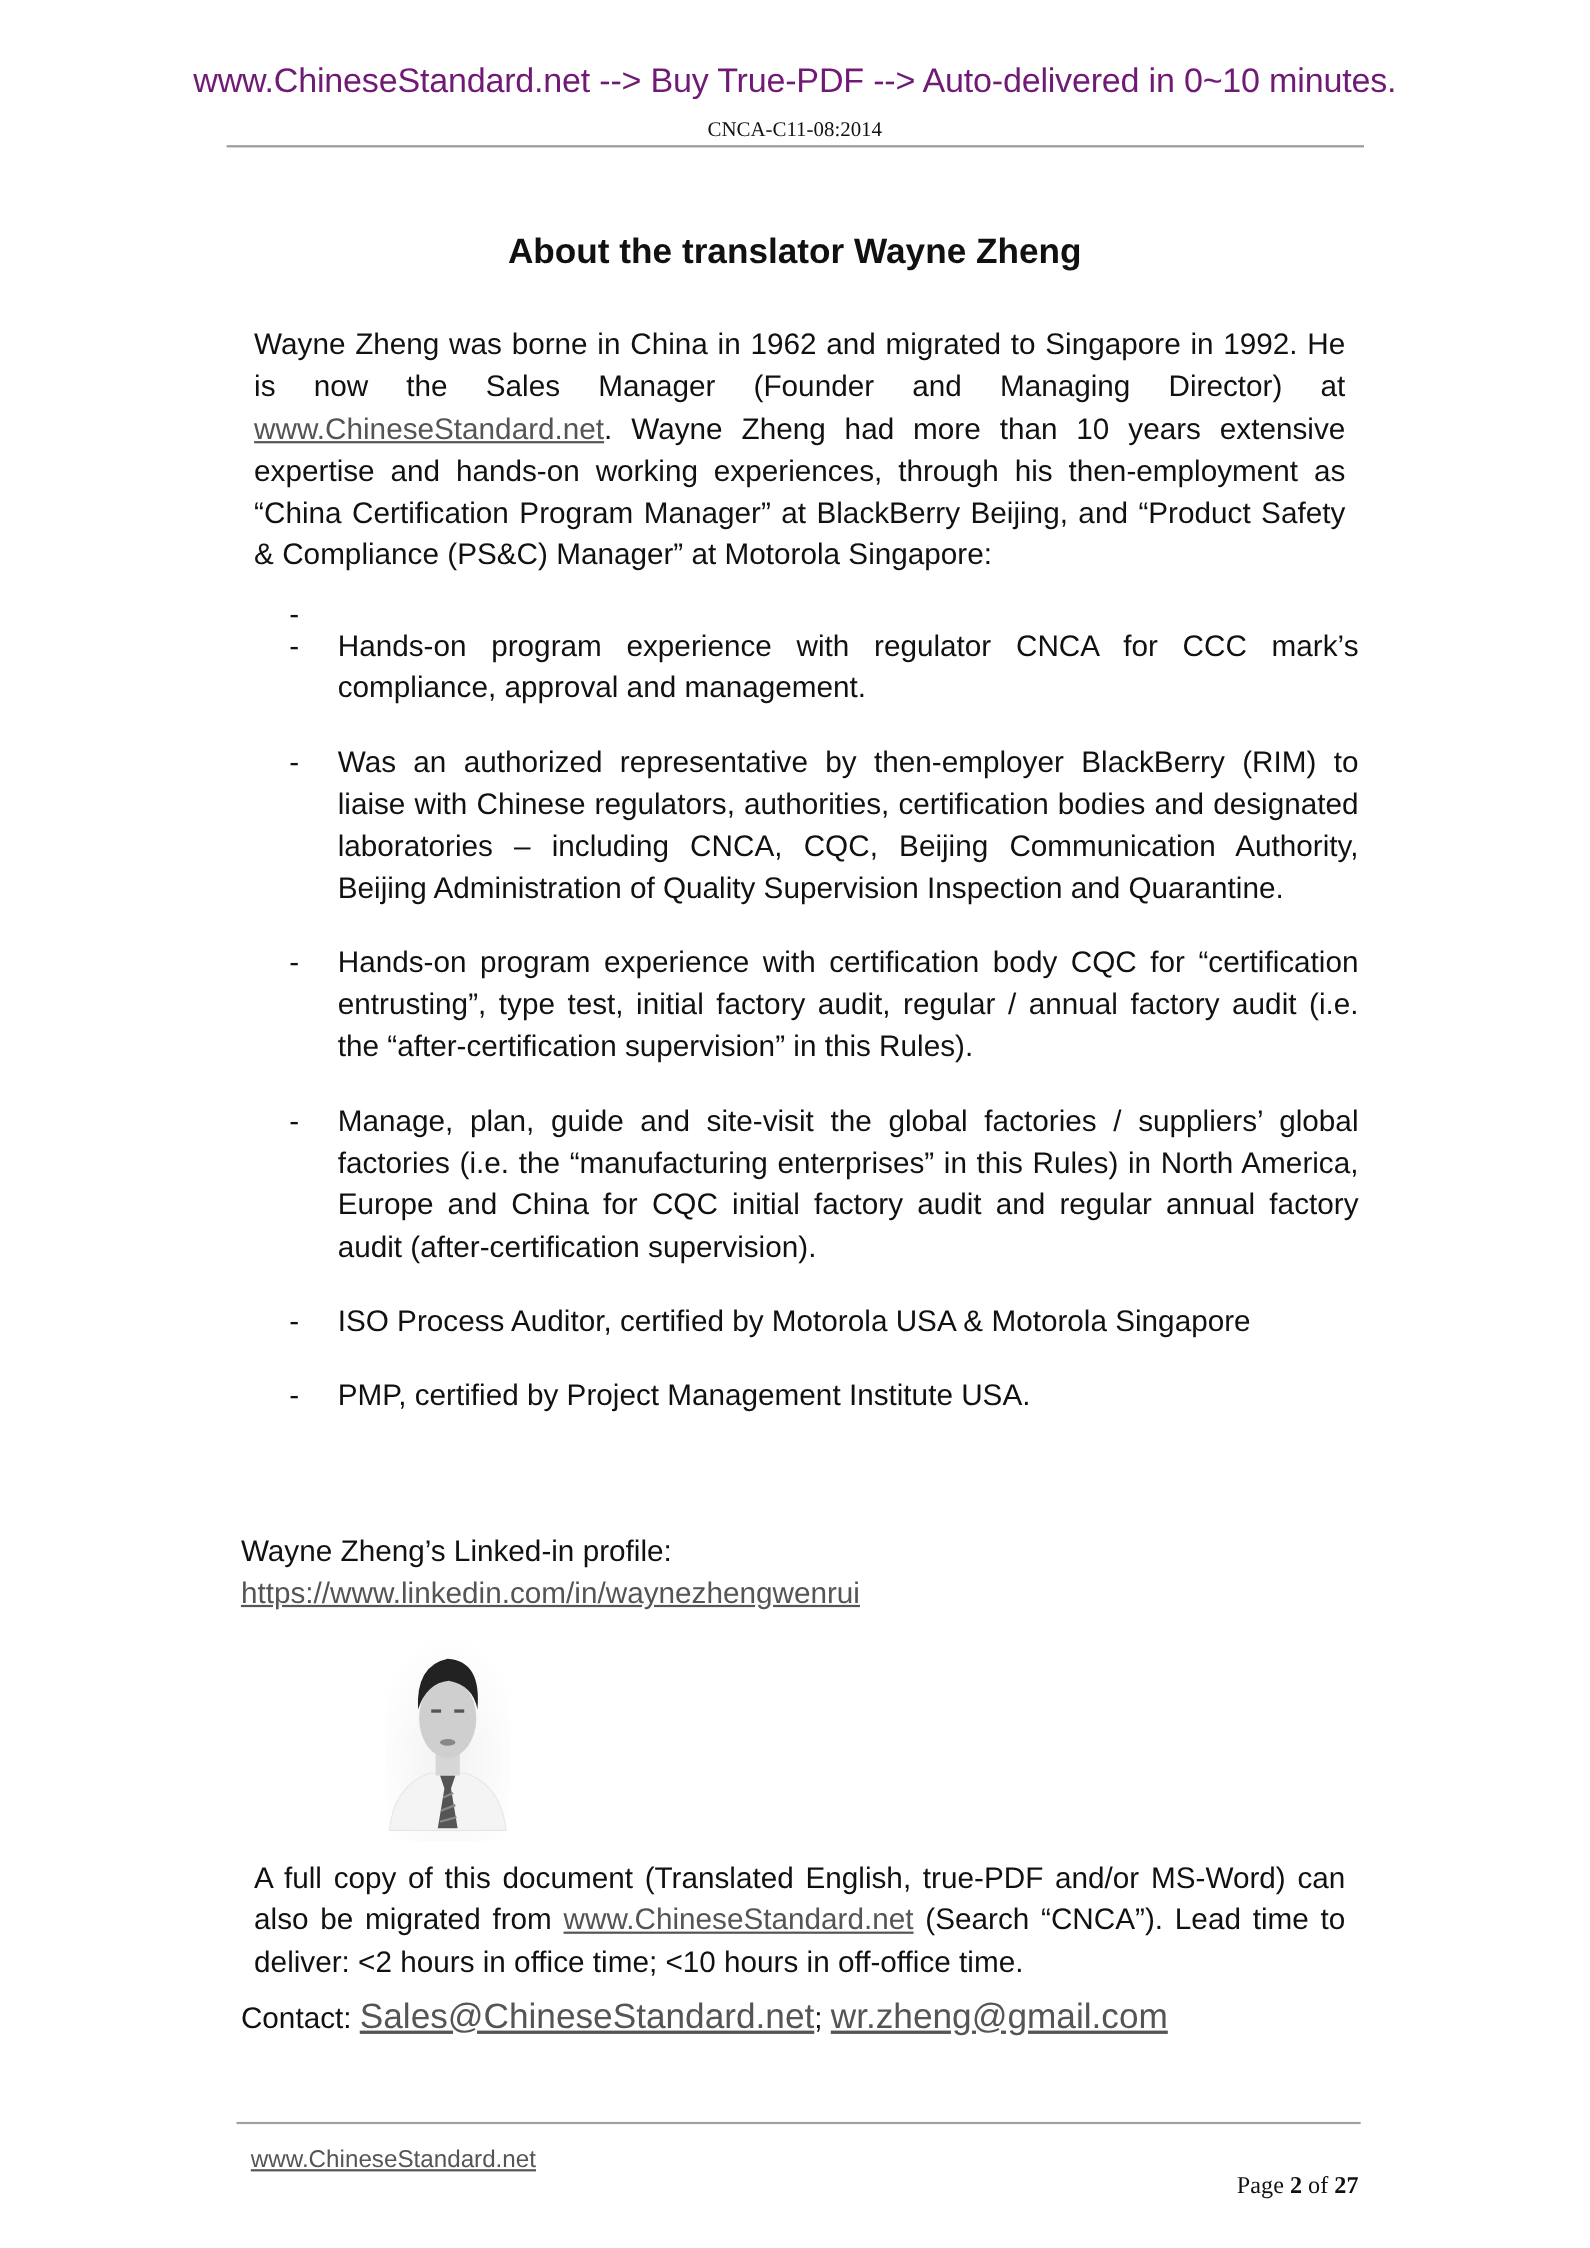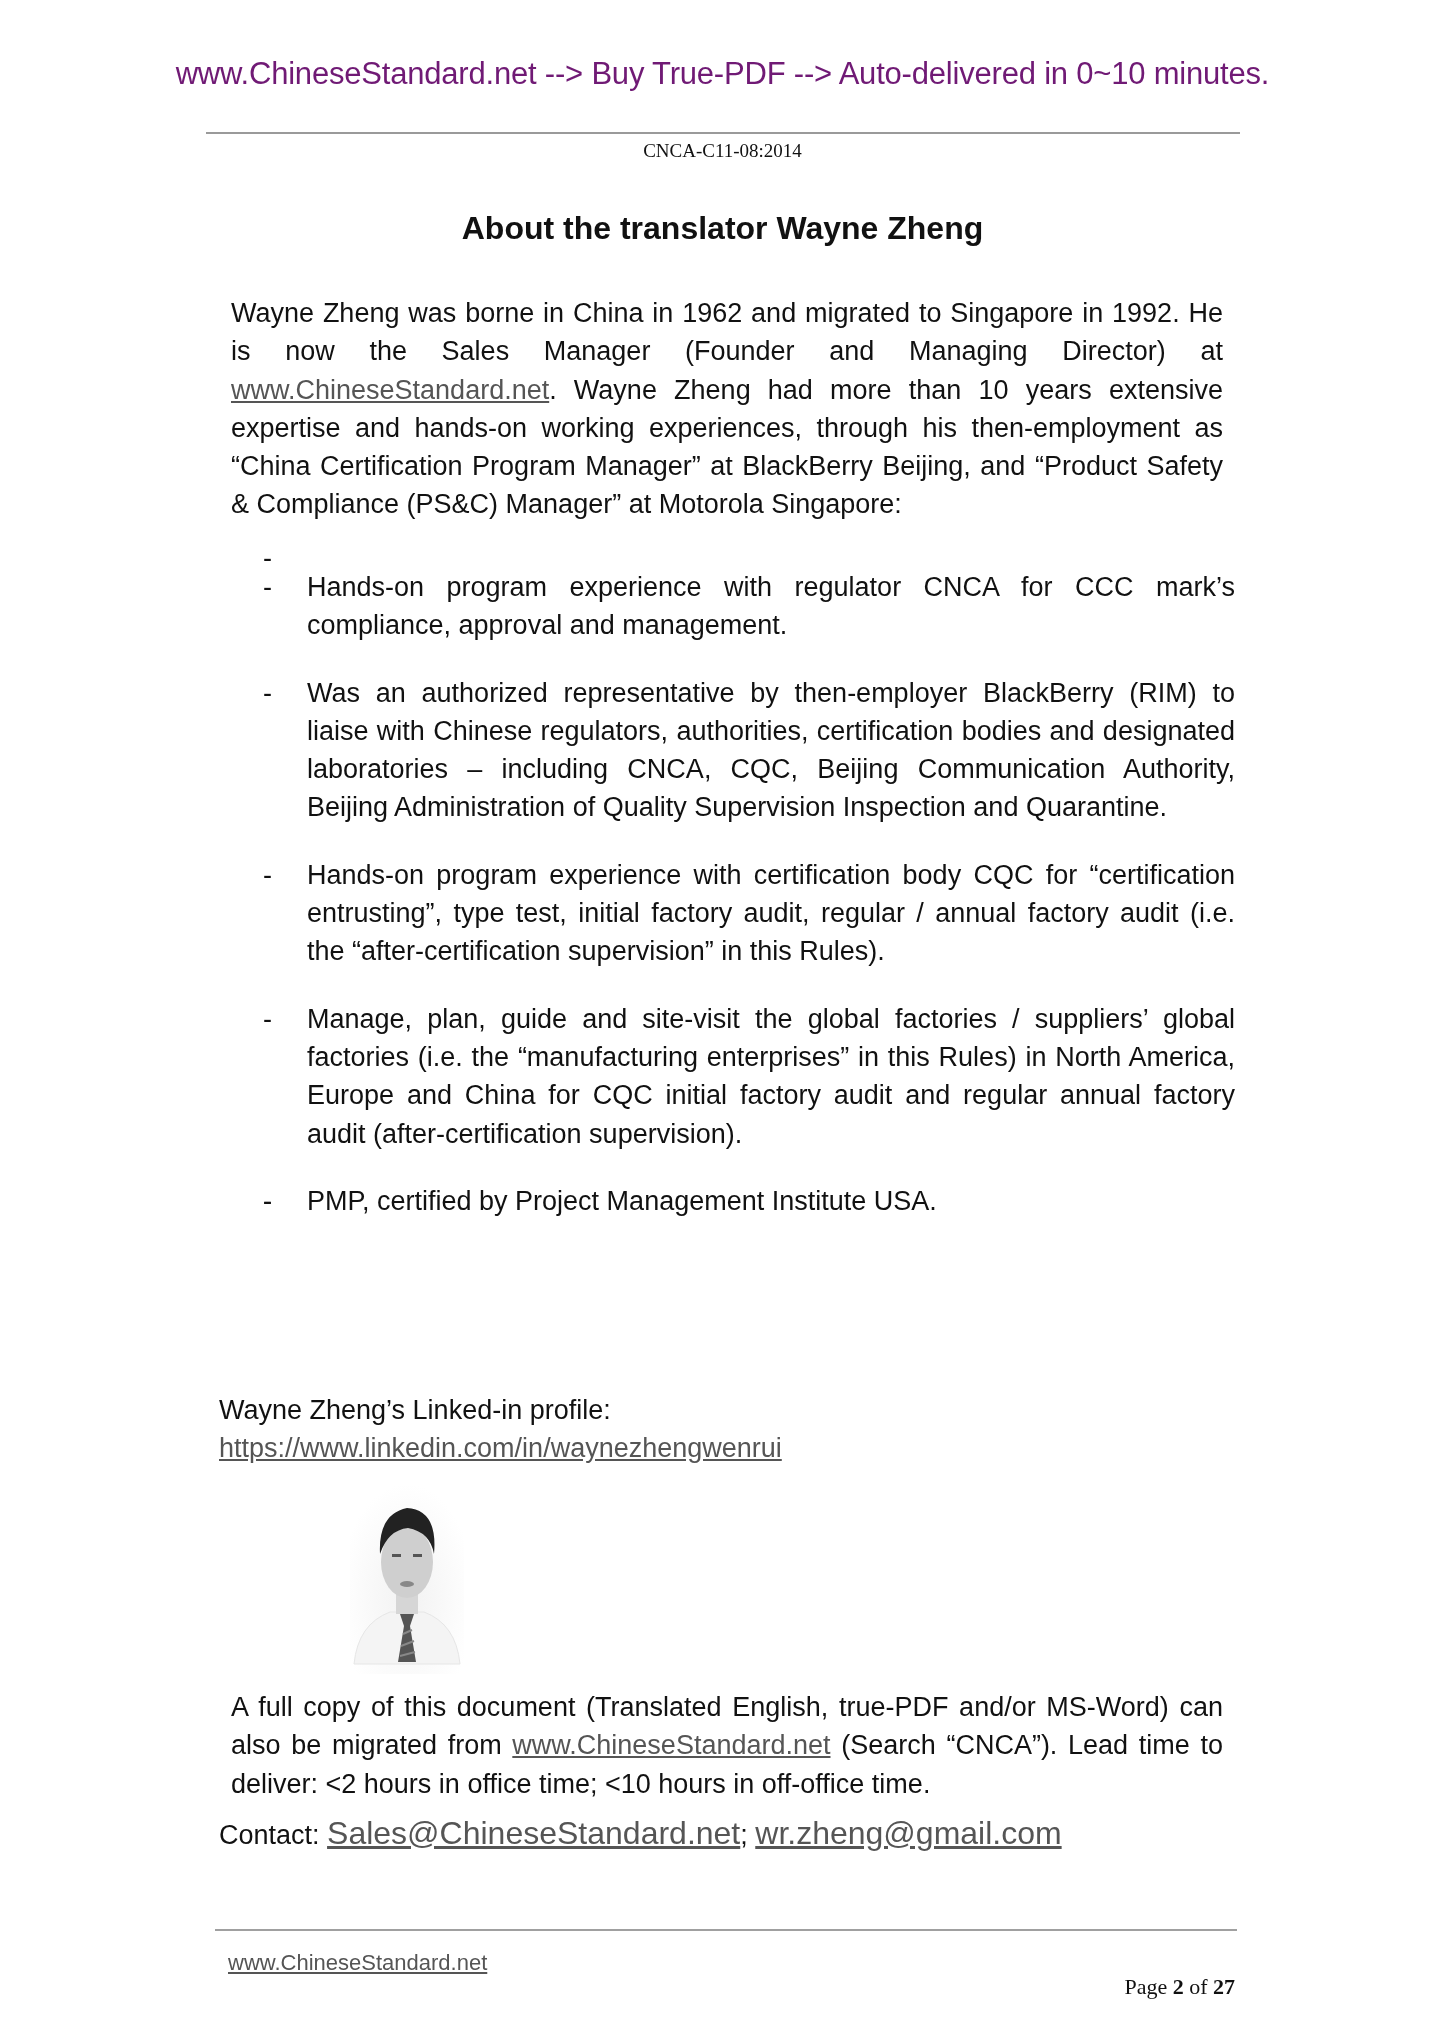--- a/index.html
+++ b/index.html
@@ -1,21 +1,21 @@
 <!DOCTYPE html>
 <html><head>
 <meta charset="utf-8">
 <style>
   html, body { margin: 0; padding: 0; background: #ffffff; }
   body { width: 1445px; height: 2044px; position: relative; overflow: hidden;
          font-family: "Liberation Sans", sans-serif; color: #111; }
   .top-banner { position: absolute; top: 56px; left: 0; width: 1445px; text-align: center;
                 font-size: 31px; color: #701a75; letter-spacing: -0.2px; }
   .doc-code { position: absolute; top: 108px; left: 0; width: 1445px; text-align: center;
-              font-family: "Liberation Serif", serif; font-size: 19px; color: #111; margin-top: 32px; }
+              font-family: "Liberation Serif", serif; font-size: 19px; color: #111; }
   .hr { position: absolute; left: 206px; width: 1034px; height: 2px; background: #9a9a9a; }
   .hr.top { top: 132px; }
   .hr.bottom { top: 1929px; left: 215px; width: 1022px; height: 2px; background: #a0a0a0; }
   .title { position: absolute; top: 210px; left: 0; width: 1445px; text-align: center;
            font-size: 32px; font-weight: bold; color: #111; }
   .content { position: absolute; left: 219px; width: 1016px; font-size: 27px; line-height: 38.3px; }
   .para { text-align: justify; text-align-last: left; margin: 12px; }
   .link { color: #555; text-decoration: underline; text-decoration-color: #555; }
   .intro { top: 282px; }
   .bullets { position: absolute; left: 219px; width: 1016px; top: 539px; font-size: 27px; line-height: 38.3px; }
@@ -44,21 +44,21 @@
 <div class="content intro">
   <p class="para"><span>Wayne Zheng was borne in China in 1962 and migrated to Singapore in 1992. He is now the Sales Manager (Founder and Managing Director) at </span><a class="link">www.ChineseStandard.net</a><span>. Wayne Zheng had more than 10 years extensive expertise and hands-on working experiences, through his then-employment as “China Certification Program Manager” at BlackBerry Beijing, and “Product Safety &amp; Compliance (PS&amp;C) Manager” at Motorola Singapore:</span></p>
 </div>
 
 <div class="bullets">
   <div class="bullet"><span class="dash">-</span></div>
   <div class="bullet"><span class="dash">-</span><span>Hands-on program experience with regulator CNCA for CCC mark’s compliance, approval and management.</span></div>
   <div class="bullet"><span class="dash">-</span><span>Was an authorized representative by then-employer BlackBerry (RIM) to liaise with Chinese regulators, authorities, certification bodies and designated laboratories – including CNCA, CQC, Beijing Communication Authority, Beijing Administration of Quality Supervision Inspection and Quarantine.</span></div>
   <div class="bullet"><span class="dash">-</span><span>Hands-on program experience with certification body CQC for “certification entrusting”, type test, initial factory audit, regular / annual factory audit (i.e. the “after-certification supervision” in this Rules).</span></div>
   <div class="bullet"><span class="dash">-</span><span>Manage, plan, guide and site-visit the global factories / suppliers’ global factories (i.e. the “manufacturing enterprises” in this Rules) in North America, Europe and China for CQC initial factory audit and regular annual factory audit (after-certification supervision).</span></div>
-  <div class="bullet"><span class="dash">-</span></div>
+  <div class="bullet"><span class="dash">-</span><span>ISO Process Auditor, certified by Motorola USA &amp; Motorola Singapore</span></div>
   <div class="bullet"><span class="dash">-</span><span>PMP, certified by Project Management Institute USA.</span></div>
 </div>
 
 <div class="content linkedin">
   <div>Wayne Zheng’s Linked-in profile:</div>
   <a class="link">https://www.linkedin.com/in/waynezhengwenrui</a>
 </div>
 
 <div class="photo" title="Portrait photo of Wayne Zheng">
   <svg width="114" height="190" viewBox="0 0 114 190">

